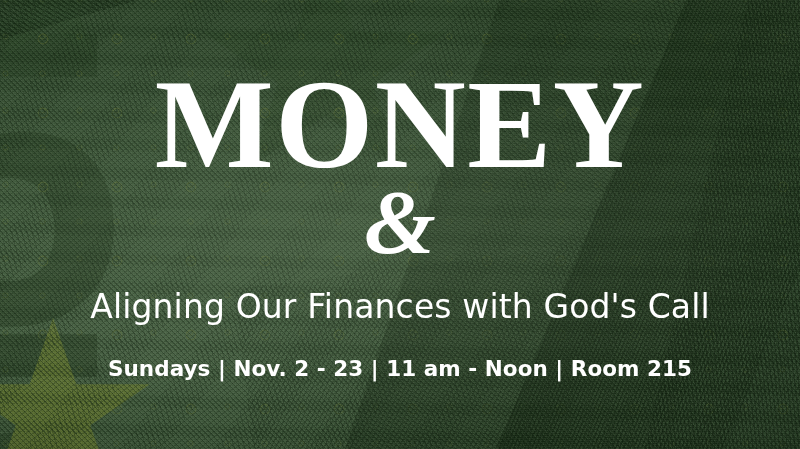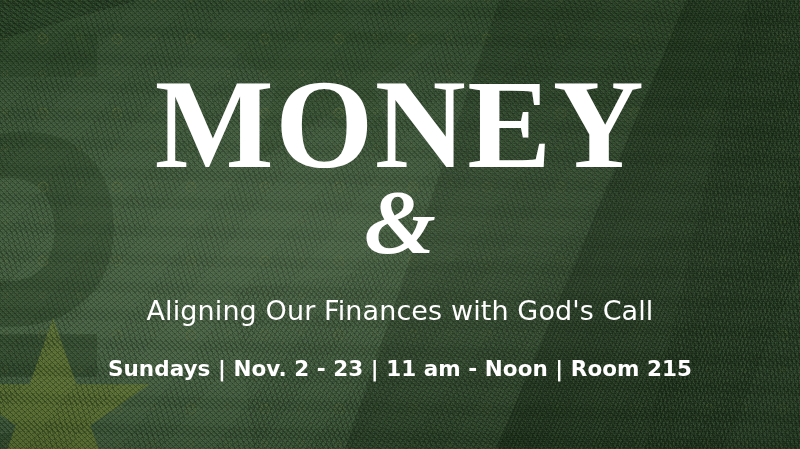--- a/index.html
+++ b/index.html
@@ -198,24 +198,24 @@
     font-size:92px;
     line-height:.84;
     color:#fff;
   }
   .title-sub-line{
     font-size:112px;
     letter-spacing:.012em;
   }
 
   .subtitle{
-    margin-top:34px;
+    margin-top:26px;
     font-family:"DejaVu Sans", sans-serif;
     font-weight:400;
-    font-size:27px;
+    font-size:33px;
     letter-spacing:.004em;
     color:#ffffff;
     white-space:nowrap;
   }
 
   .details{
     margin-top:30px;
     display:flex; flex-direction:column; align-items:center; gap:3px;
   }
   .details-line{

